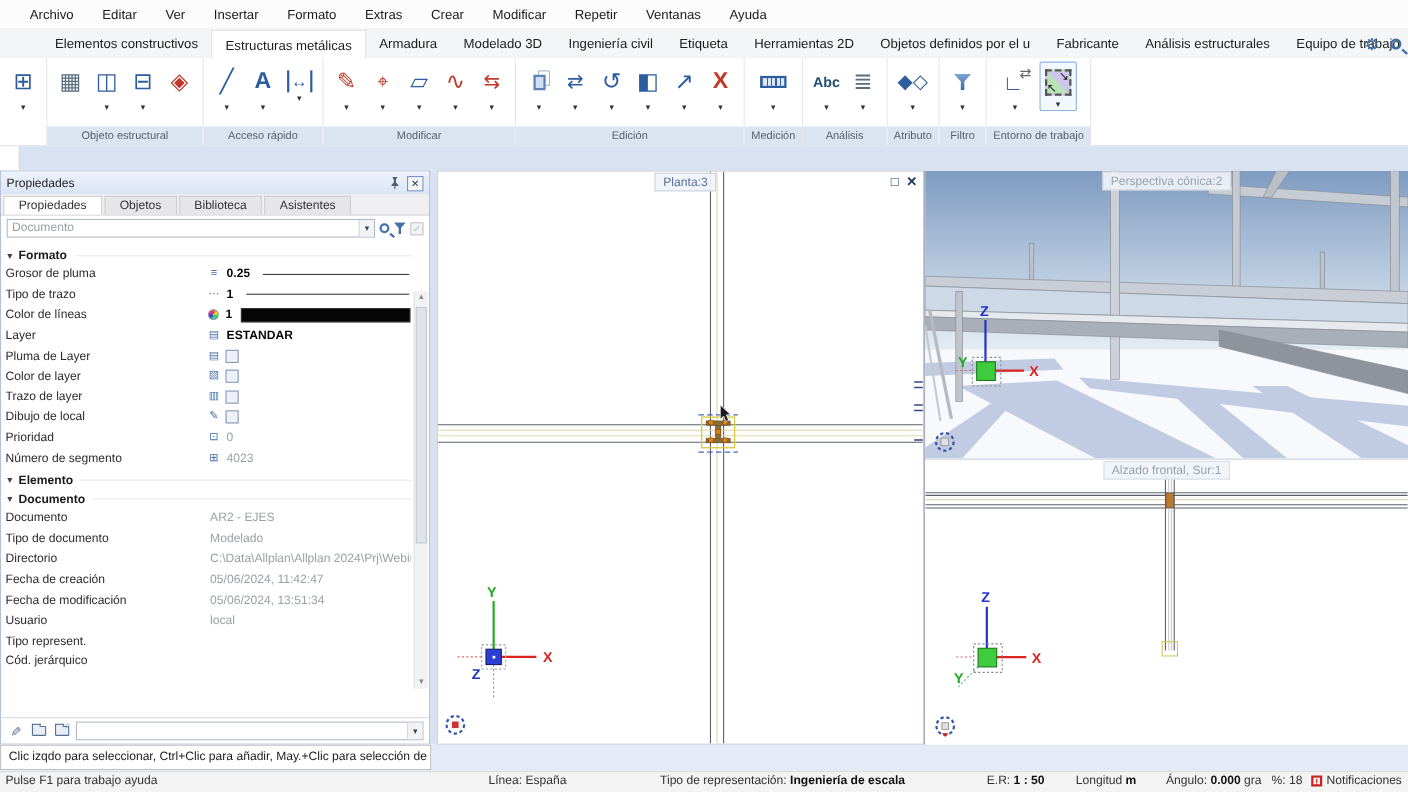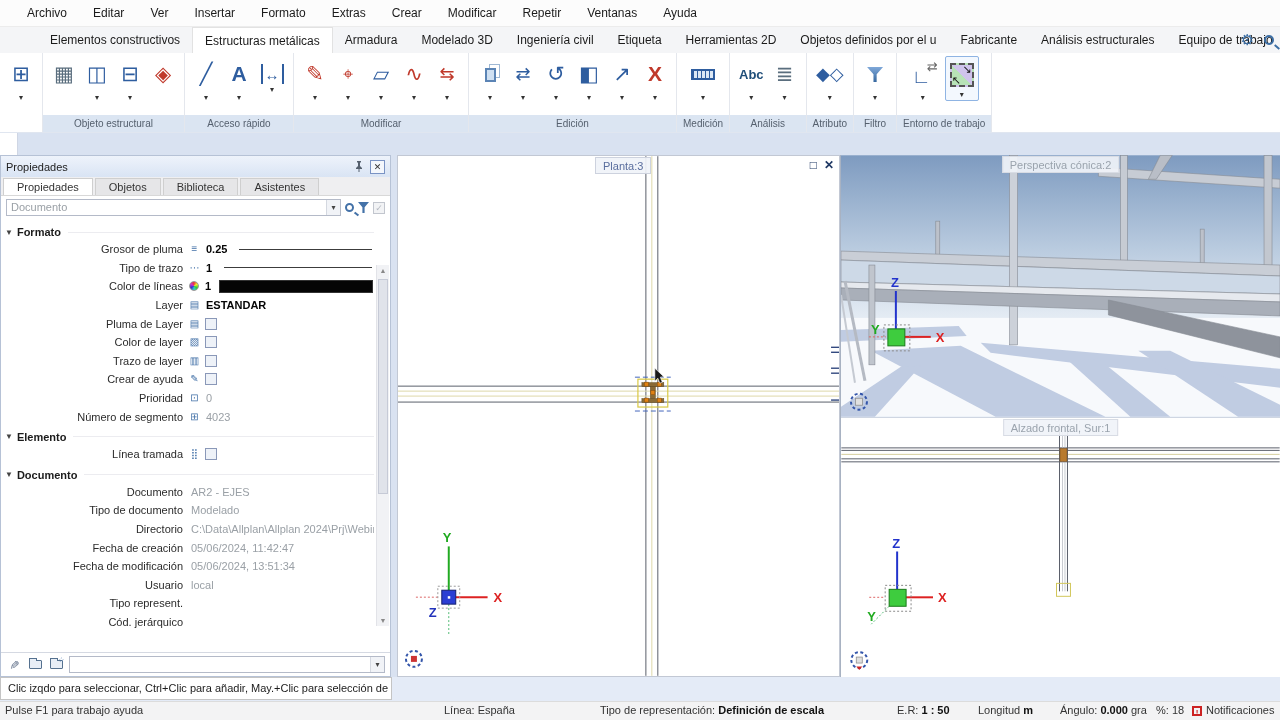--- a/index.html
+++ b/index.html
@@ -69,21 +69,21 @@
   .magplus::after { content:''; position:absolute; width:5px; height:2px; background:#4472a8; transform:rotate(40deg); left:7px; top:8px; }
   .funnel-s { width:11px; height:11px; background:#4472a8; clip-path:polygon(0 0,100% 0,60% 48%,60% 100%,40% 100%,40% 48%); }
   .chk { width:12px; height:12px; border:1px solid #8a98b8; background:#eef2f8; display:inline-block; }
   .chk.dis { border-color:#c2c6ce; background:#f2f3f5; color:#b4b8c0; font-size:9px; line-height:11px; text-align:center; }
 
   .prop-scroll { flex:1 1 auto; position:relative; overflow:hidden; padding:2px 16px 0 4px; }
   .sec-header { display:flex; align-items:center; font-size:11px; font-weight:bold; color:#1b1b1b; margin:5px 0 2px; }
   .sec-arrow { font-size:8px; margin-right:4px; color:#444; }
   .sec-rule { flex:1; border-top:1px solid #ececf0; margin-left:7px; }
   .prop-row { display:flex; align-items:center; height:18.6px; font-size:11px; overflow:hidden; white-space:nowrap; }
-  .row-label { width:182px; flex:0 0 auto; text-align:right; color:#2b2b2b; padding-right:4px; }
+  .row-label { width:182px; flex:0 0 auto; text-align:left; color:#2b2b2b; padding-right:4px; }
   .row-icon { width:15px; flex:0 0 auto; text-align:center; color:#4472a8; font-size:10px; line-height:12px; }
   .row-icon.cw { width:10px; height:10px; border-radius:50%; margin:0 2px; background:conic-gradient(#e33,#ee3,#3c3,#3cc,#33c,#c3c,#e33); border:1px solid #999; }
   .row-value { padding-left:4px; color:#111; overflow:hidden; }
   .row-value.muted { color:#9aa0a6; }
   .row-value.strong { color:#050505; font-weight:bold; }
   .preview-line { flex:1; border-top:1px solid #3c3c3c; margin:0 2px 0 12px; }
   .preview-swatch { flex:1; height:13px; background:#050505; border:1px solid #333; margin:0 1px 0 8px; }
   .row-chk { margin-left:3px; }
   .vscroll { position:absolute; right:1px; top:46px; bottom:26px; width:13px; background:#f1f2f5; border-left:1px solid #e2e3e8; }
   .vscroll .thumb { position:absolute; left:1px; right:1px; top:14px; height:215px; background:#e0e3ea; border:1px solid #c6cad6; }
@@ -394,43 +394,38 @@
             <span class="row-label">Color de layer</span>
             <span class="row-icon">▧</span>
             <span class="chk row-chk"></span>
           </div>
           <div class="prop-row">
             <span class="row-label">Trazo de layer</span>
             <span class="row-icon">▥</span>
             <span class="chk row-chk"></span>
           </div>
           <div class="prop-row">
-            <span class="row-label">Crear de ayuda</span>
+            <span class="row-label">Dibujo de local</span>
             <span class="row-icon">✎</span>
             <span class="chk row-chk"></span>
           </div>
           <div class="prop-row">
             <span class="row-label">Prioridad</span>
             <span class="row-icon">⊡</span>
             <span class="row-value muted">0</span>
           </div>
           <div class="prop-row">
             <span class="row-label">Número de segmento</span>
             <span class="row-icon">⊞</span>
             <span class="row-value muted">4023</span>
           </div>
           <div class="sec-header">
             <span class="sec-arrow">▼</span>
             <span>Elemento</span>
             <span class="sec-rule"></span>
-          </div>
-          <div class="prop-row">
-            <span class="row-label">Línea tramada</span>
-            <span class="row-icon">⣿</span>
-            <span class="chk row-chk"></span>
           </div>
           <div class="sec-header">
             <span class="sec-arrow">▼</span>
             <span>Documento</span>
             <span class="sec-rule"></span>
           </div>
           <div class="prop-row">
             <span class="row-label">Documento</span>
             <span class="row-value muted">AR2 - EJES</span>
           </div>
@@ -641,19 +636,19 @@
     </div>
   </div>
 </div>
 
 <div class="hintbar">
   <div class="hintbox">Clic izqdo para seleccionar, Ctrl+Clic para añadir, May.+Clic para selección de segmento</div>
 </div>
 <div class="statusbar">
   <span class="sb" style="left:5px">Pulse F1 para trabajo ayuda</span>
   <span class="sb" style="left:444px"><span>Línea:</span> <span>España</span></span>
-  <span class="sb" style="left:600px"><span>Tipo de representación:</span> <span class="b">Definición de escala</span></span>
+  <span class="sb" style="left:600px"><span>Tipo de representación:</span> <span class="b">Ingeniería de escala</span></span>
   <span class="sb" style="left:897px"><span>E.R:</span> <span class="b">1 : 50</span></span>
   <span class="sb" style="left:978px"><span>Longitud</span> <span class="b">m</span></span>
   <span class="sb" style="left:1060px"><span>Ángulo:</span> <span class="b">0.000</span> <span>gra</span></span>
   <span class="sb" style="left:1156px"><span>%:</span> <span>18</span></span>
   <span class="sb" style="left:1192px"><span class="notif-icon">!</span><span>Notificaciones</span></span>
 </div>
 
 </body></html>

